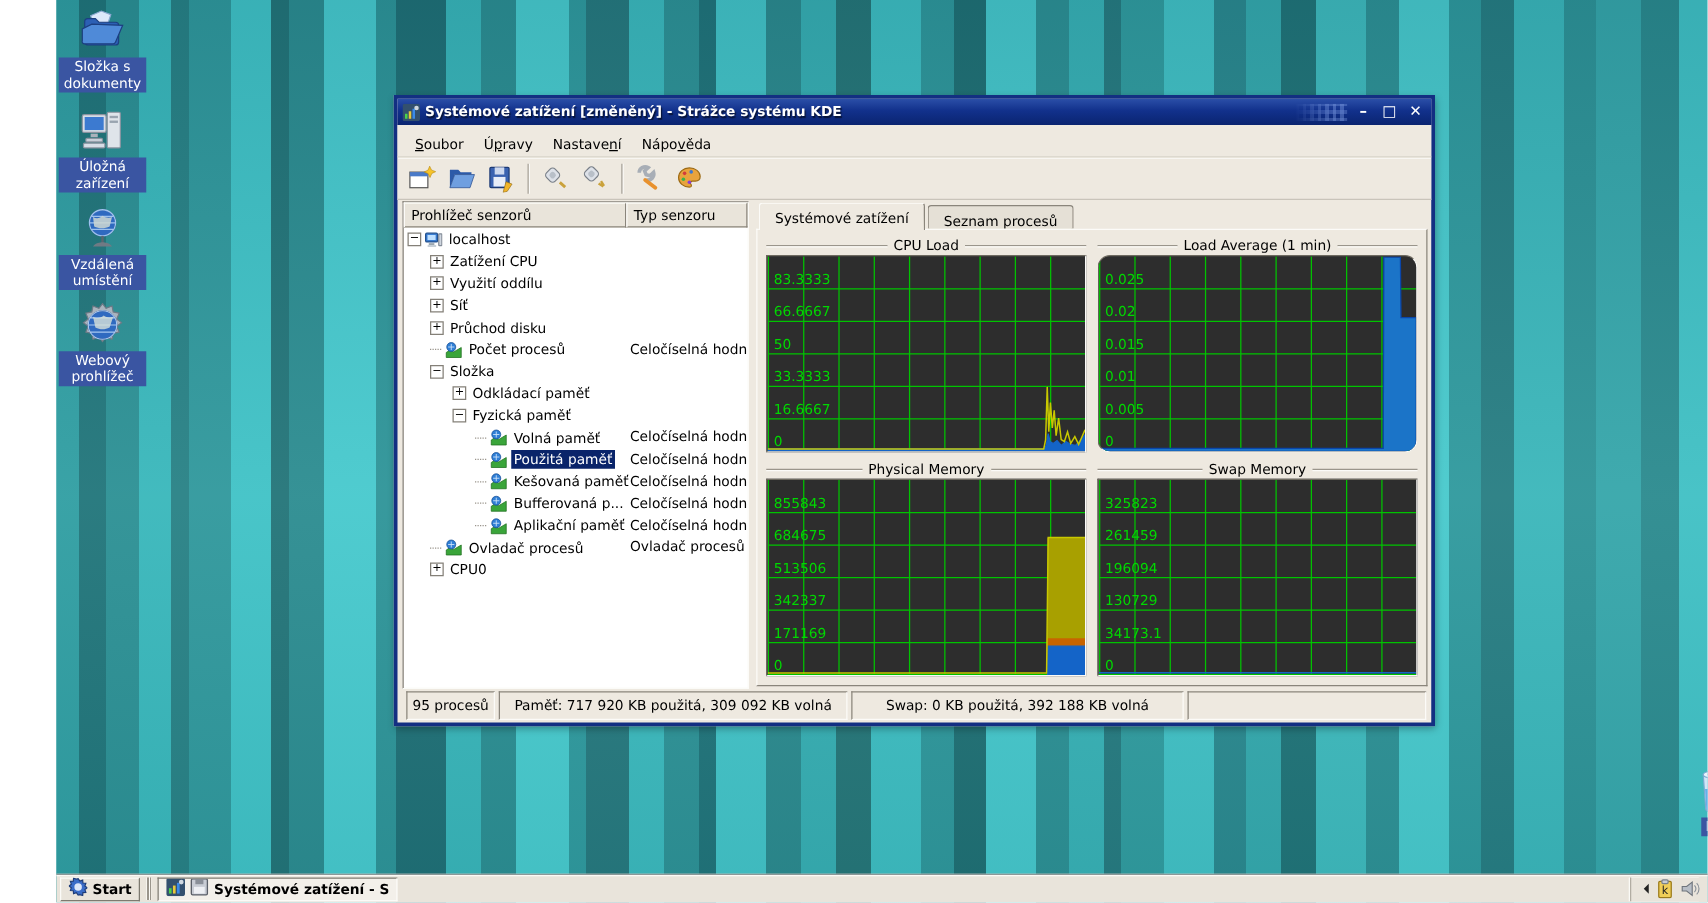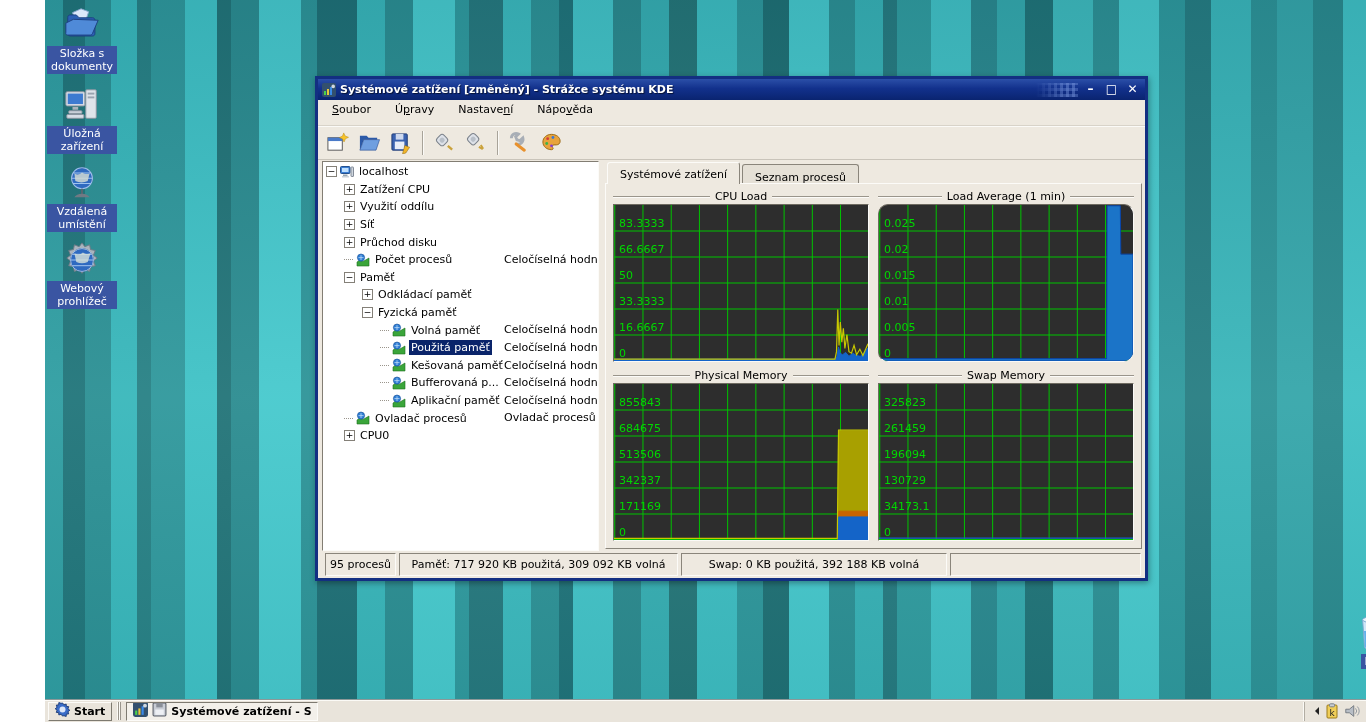--- a/index.html
+++ b/index.html
@@ -28,21 +28,21 @@
   .titlebar{height:21px;background:linear-gradient(180deg,#2b4fa8 0%,#12318c 45%,#0a2470 100%);
     display:flex;align-items:center;gap:4px;padding:0 4px;color:#fff}
   .titletext{flex:1;font-weight:bold;white-space:nowrap;overflow:hidden;text-shadow:1px 1px 1px rgba(0,0,0,.6)}
   .tdeco{width:42px;height:14px;opacity:.75;background:
     repeating-linear-gradient(90deg,rgba(130,160,230,.55) 0 3px,transparent 3px 6px),
     repeating-linear-gradient(0deg,rgba(130,160,230,.45) 0 3px,transparent 3px 6px);
     -webkit-mask-image:linear-gradient(90deg,transparent,#000 70%);mask-image:linear-gradient(90deg,transparent,#000 70%)}
   .wbtn{width:17px;height:15px;color:#fff;font-weight:bold;font-size:12px;line-height:14px;text-align:center;cursor:default}
   .appicon svg{width:14px;height:14px;display:block}
   
-  .menubar{height:25px;display:flex;align-items:flex-start;padding:0 6px;gap:8px;background:#eee9e0;border-bottom:1px solid #d8d3c9}
+  .menubar{height:25px;display:flex;align-items:flex-end;padding:0 6px;gap:0;background:#eee9e0;border-bottom:1px solid #d8d3c9}
   .menuitem{padding:3px 8px}
   .toolbar{height:33px;display:flex;align-items:center;gap:2px;padding:0 4px;background:#eee9e0;border-bottom:1px solid #c9c4ba;box-shadow:inset 0 1px 0 #fbfaf7}
   .tbicon{width:28px;height:28px;display:flex;align-items:center;justify-content:center;border:1px solid transparent}
   .tbicon svg{width:23px;height:23px}
   .tbsep{width:1px;height:24px;background:#a8a399;box-shadow:1px 0 0 #fbfaf7;margin:0 4px}
   
   .sensor-panel{position:absolute;left:4px;top:82px;width:277px;height:390px;background:#fff;
     border:1px solid;border-color:#827d73 #fcfbf8 #fcfbf8 #827d73;display:flex;flex-direction:column;box-sizing:border-box}
   .cols{display:flex;flex:none;height:20px;background:#e9e4da}
   .colh{box-sizing:border-box;border:1px solid;border-color:#fcfbf8 #8a857b #8a857b #fcfbf8;padding:3px 5px 0;white-space:nowrap;overflow:hidden}
@@ -224,20 +224,24 @@
             <path d="M12 3.5c-5 0-9 3.4-9 8s4 8 9 8c2 0 2-1.4 1.2-2.4-.8-1-.4-2.6 1.4-2.6h2.4c2.4 0 4-1.6 4-3.8C21 6.5 17 3.5 12 3.5z" fill="#e8a33d" stroke="#9c6a14"></path>
             <circle cx="8" cy="8" r="1.5" fill="#d23c3c"></circle>
             <circle cx="13.5" cy="6.8" r="1.5" fill="#3c78d2"></circle>
             <circle cx="7" cy="13" r="1.5" fill="#3cb44b"></circle>
             <circle cx="12" cy="15.5" r="1.5" fill="#8a3cd2"></circle>
           </svg>
         </span>
       </div>
 
     <div class="sensor-panel">
+      <div class="cols">
+        <div class="colh c1">Prohlížeč senzorů</div>
+        <div class="colh c2">Typ senzoru</div>
+      </div>
       <div class="tree">
           <div class="trow">
             <span style="width: 0px; flex: 0 0 auto;"></span>
             <span class="texp">−</span>
             <span class="ticon">
               <svg viewBox="0 0 14 14">
                 <rect x="0.5" y="1.5" width="9.5" height="7" rx="1" fill="#3b7fd4" stroke="#23508e"></rect>
                 <rect x="2" y="3" width="6.5" height="4" fill="#bfe0ff"></rect>
                 <rect x="3" y="9.5" width="4.5" height="1.5" fill="#9aa6b0"></rect>
                 <rect x="2" y="11" width="7" height="1.5" rx=".5" fill="#c8d0d8"></rect>
@@ -275,21 +279,21 @@
                 <circle cx="5" cy="4.6" r="3.6" fill="#2f7fd6" stroke="#1a4f96" stroke-width=".6"></circle>
                 <path d="M2.5 4.6h5M5 2.2v4.8" stroke="#cfe4fa" stroke-width=".7"></path>
               </svg>
             </span>
             <span class="tlabel">Počet procesů</span>
             <span class="ttype">Celočíselná hodn...</span>
           </div>
           <div class="trow">
             <span style="width: 18px; flex: 0 0 auto;"></span>
             <span class="texp">−</span>
-            <span class="tlabel">Paměť</span>
+            <span class="tlabel">Složka</span>
           </div>
           <div class="trow">
             <span style="width: 36px; flex: 0 0 auto;"></span>
             <span class="texp">+</span>
             <span class="tlabel">Odkládací paměť</span>
           </div>
           <div class="trow">
             <span style="width: 36px; flex: 0 0 auto;"></span>
             <span class="texp">−</span>
             <span class="tlabel">Fyzická paměť</span>

